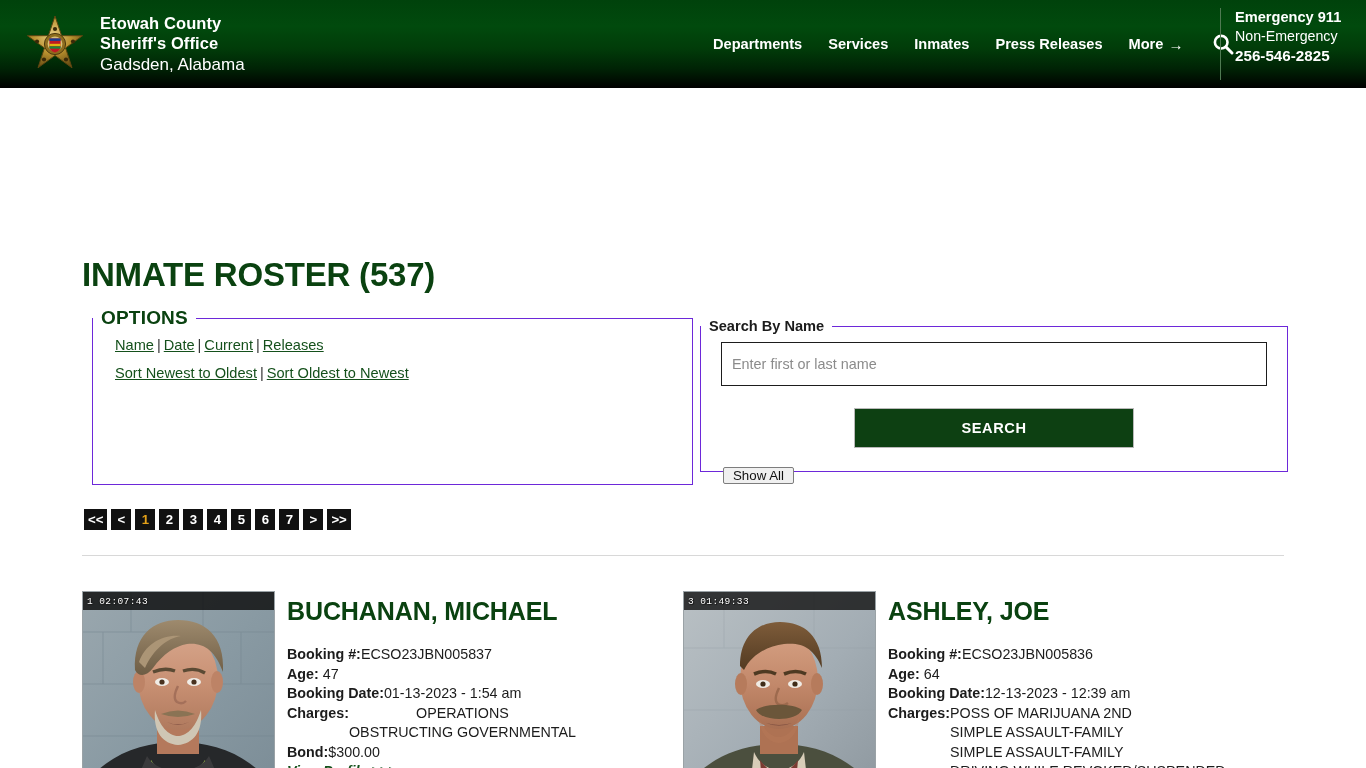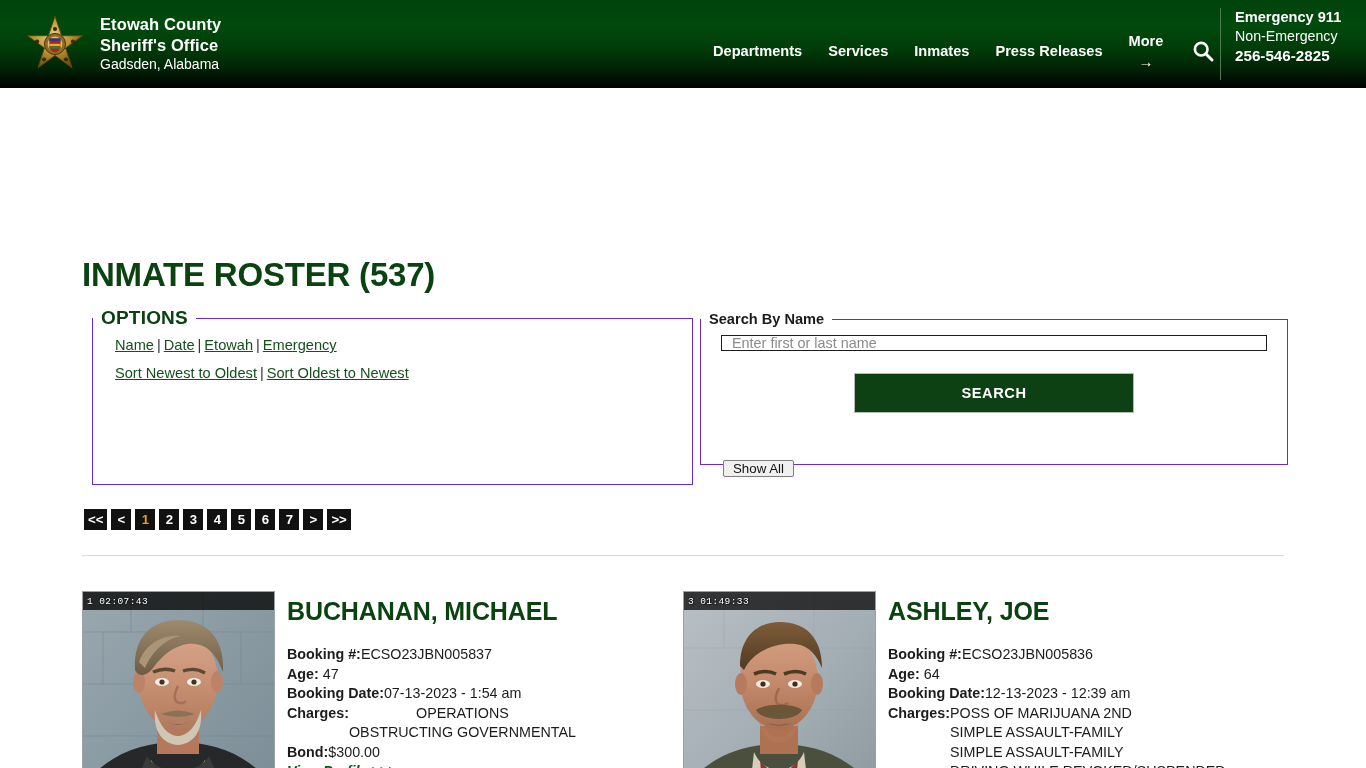--- a/index.html
+++ b/index.html
@@ -18,33 +18,33 @@
     width: 1366px; height: 88px;
     background: linear-gradient(to bottom, #00420b 0%, #014a0d 30%, #013c09 55%, #002305 78%, #000000 100%);
     display: flex; align-items: center;
     overflow: hidden;
   }
   #brand { display: flex; align-items: center; padding-left: 24px; }
   #badge-star { width: 62px; height: 62px; position: relative; flex: 0 0 62px; }
   #badge-star svg { display: block; }
   #brand-text { margin-left: 14px; color: #fff; line-height: 1.26; }
   .brand-l1, .brand-l2 { font-size: 16.5px; font-weight: bold; letter-spacing: .1px; }
-  .brand-l3 { font-size: 14px; font-weight: normal; }
+  .brand-l3 { font-size: 17px; font-weight: normal; }
 
   #main-nav {
     position: absolute; left: 700px; top: 33px;
     display: flex; align-items: center; gap: 0;
   }
   #main-nav a {
     color: #ffffff; text-decoration: none;
     font-size: 14.6px; font-weight: bold;
     padding: 0 13px; white-space: nowrap;
     display: inline-flex; align-items: center;
   }
-  #main-nav a.more-link { gap: 5px; flex-direction: column; }
+  #main-nav a.more-link { gap: 5px; }
   .arrow-right { font-size: 15px; line-height: 1; }
   #nav-search-btn {
     background: none; border: 0; cursor: pointer;
     padding: 0 10px 0 16px; display: flex; align-items: center;
   }
 
   #emergency-block {
     position: absolute; right: 0; top: 8px;
     width: 146px; height: 72px;
     padding-left: 14px;
@@ -82,30 +82,30 @@
     letter-spacing: .2px;
   }
   #options-links { padding: 8px 0 0 22px; }
   #options-links .line { margin-bottom: 12px; font-size: 14.6px; color: #1c1c1c; }
   #options-links a {
     color: #14501b; text-decoration: underline; font-size: 14.6px;
   }
   #options-links .sep { color: #333; padding: 0 3px; }
 
   #search-panel {
-    position: absolute; left: 608px; top: 4px;
+    position: absolute; left: 608px; top: 11px;
     width: 588px; height: 154px;
   }
   #search-legend {
     font-size: 14.6px; font-weight: bold; color: #1b1b1b;
   }
   #search-input {
     display: block;
     margin: 8px auto 0 auto;
-    width: 546px; height: 16px;
+    width: 546px; height: 44px;
     border: 1px solid #1d1d1d;
     font-size: 14.4px; font-family: "Liberation Sans", sans-serif;
     padding: 0 10px; color: #222; background: #fff;
   }
   #search-input::placeholder { color: #8b8b8b; }
   #search-submit {
     display: block; margin: 23px auto 0 auto;
     width: 278px; height: 38px;
     background: #0d4012; color: #ffffff;
     border: 0; outline: 1px solid #b9b9b9;
@@ -244,21 +244,21 @@
 <div id="page">
 
   <h1 id="page-title">INMATE ROSTER (537)</h1>
 
   <div id="panels">
 
     <fieldset id="options-panel">
       <legend id="options-legend">OPTIONS</legend>
       <div id="options-links">
         <div class="line">
-          <a href="#">Name</a><span class="sep">|</span><a href="#">Date</a><span class="sep">|</span><a href="#">Etowah</a><span class="sep">|</span><a href="#">Emergency</a>
+          <a href="#">Name</a><span class="sep">|</span><a href="#">Date</a><span class="sep">|</span><a href="#">Current</a><span class="sep">|</span><a href="#">Releases</a>
         </div>
         <div class="line">
           <a href="#">Sort Newest to Oldest</a><span class="sep">|</span><a href="#">Sort Oldest to Newest</a>
         </div>
       </div>
     </fieldset>
 
     <fieldset id="search-panel">
       <legend id="search-legend">Search By Name</legend>
       <input id="search-input" type="text" placeholder="Enter first or last name" style="">
@@ -354,21 +354,21 @@
       <div class="card-body">
         <div class="inmate-name">BUCHANAN, MICHAEL</div>
         <div class="field">
           <b>Booking #:</b><span>ECSO23JBN005837</span>
         </div>
         <div class="field">
           <b>Age:</b>
           <span>47</span>
         </div>
         <div class="field">
-          <b>Booking Date:</b><span>07-13-2023 - 1:54 am</span>
+          <b>Booking Date:</b><span>01-13-2023 - 1:54 am</span>
         </div>
         <div class="field charge-row">
           <span class="charge-label">Charges:</span>
           <span class="charge-list">
             <div style="text-align:center">OPERATIONS</div>
             <div>OBSTRUCTING GOVERNMENTAL</div>
           </span>
         </div>
         <div class="field">
           <b>Bond:</b><span>$300.00</span>

